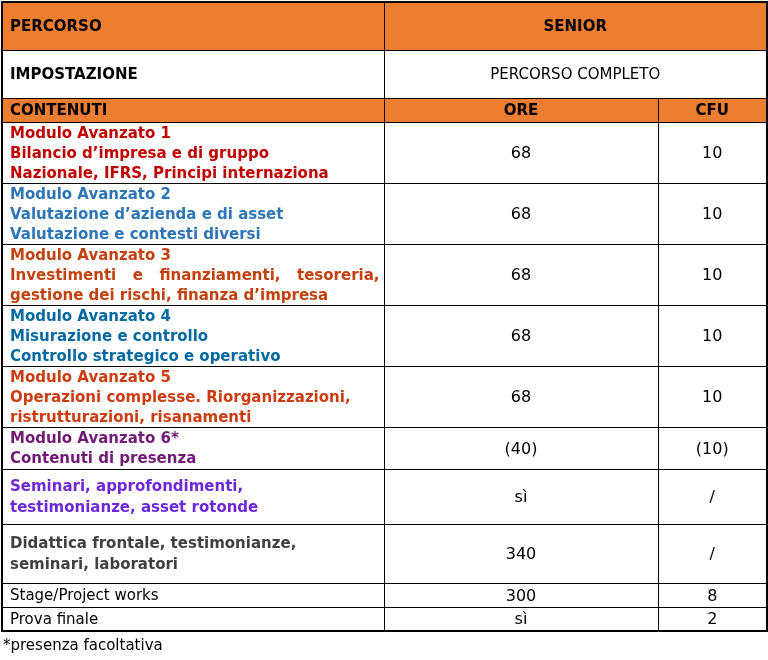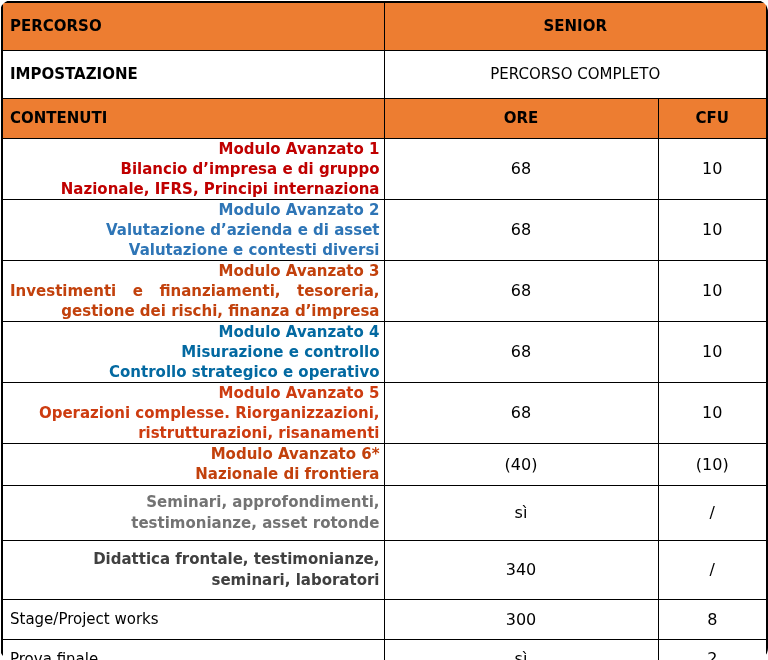--- a/index.html
+++ b/index.html
@@ -2,45 +2,44 @@
 <html><head>
 <meta charset="utf-8">
 <style>
   html,body { margin:0; padding:0; background:#ffffff; }
   .page {
     width:768px; height:660px; background:#ffffff; overflow:hidden;
     font-family:"DejaVu Sans","Liberation Sans",sans-serif;
     color:#000;
     box-sizing:border-box;
     padding:1px 0 0 1px;
-    border-radius:12px;
   }
   table.course {
     border-collapse:collapse; table-layout:fixed;
     width:765px; border:2px solid #000;
   }
   col.c1 { width:382px; }
   col.c2 { width:274px; }
   col.c3 { width:109px; }
   td {
     border:1px solid #000; padding:0; vertical-align:middle;
     font-size:15px; overflow:hidden;
   }
   .orange { background:#ED7D31; }
   .b { font-weight:bold; }
   .lbl { padding-left:7px; padding-right:4px; }
   .ctr { text-align:center; }
   .val { text-align:center; font-size:16px; font-weight:normal; color:#000; }
-  .line { line-height:20px; font-weight:bold;text-align:right; }
+  .line { line-height:20px; font-weight:bold; }
   .plain { font-weight:normal; }
   .gray .line { line-height:21px; }
   
   td[data-row="2"] .line:nth-child(2) { text-align:justify; text-align-last:justify; }
   tr.h48 { height:48px; }
-  tr.h24 { height:40px; }
+  tr.h24 { height:24px; }
   tr.h61 { height:61px; }
   tr.h42 { height:42px; }
   tr.h55 { height:55px; }
   tr.h59 { height:59px; }
   .footnote { margin-top:4px; padding-left:2px; font-size:15px; color:#000; }
 </style>
 </head>
 <body>
 
 <div class="page">
@@ -112,30 +111,30 @@
       <td class="lbl" data-row="4" style="color: rgb(205, 60, 16);">
         <div class="line">Modulo Avanzato 5</div>
         <div class="line">Operazioni complesse. Riorganizzazioni,</div>
         <div class="line">ristrutturazioni, risanamenti</div>
       </td>
       <td class="val">68</td>
       <td class="val">10</td>
     </tr>
 
     <tr class="h42">
-      <td class="lbl" data-row="5" style="color: #c2410c;">
+      <td class="lbl" data-row="5" style="color: #701a75;">
         <div class="line">Modulo Avanzato 6*</div>
-        <div class="line">Nazionale di frontiera</div>
+        <div class="line">Contenuti di presenza</div>
       </td>
       <td class="val">(40)</td>
       <td class="val">(10)</td>
     </tr>
 
     <tr class="h55">
-      <td class="lbl gray" data-row="6" style="color: #737373;">
+      <td class="lbl gray" data-row="6" style="color: #6d28d9;">
         <div class="line">Seminari, approfondimenti,</div>
         <div class="line">testimonianze, asset rotonde</div>
       </td>
       <td class="val">sì</td>
       <td class="val">/</td>
     </tr>
 
     <tr class="h59">
       <td class="lbl gray" data-row="7" style="color: rgb(64, 64, 64);">
         <div class="line">Didattica frontale, testimonianze,</div>

